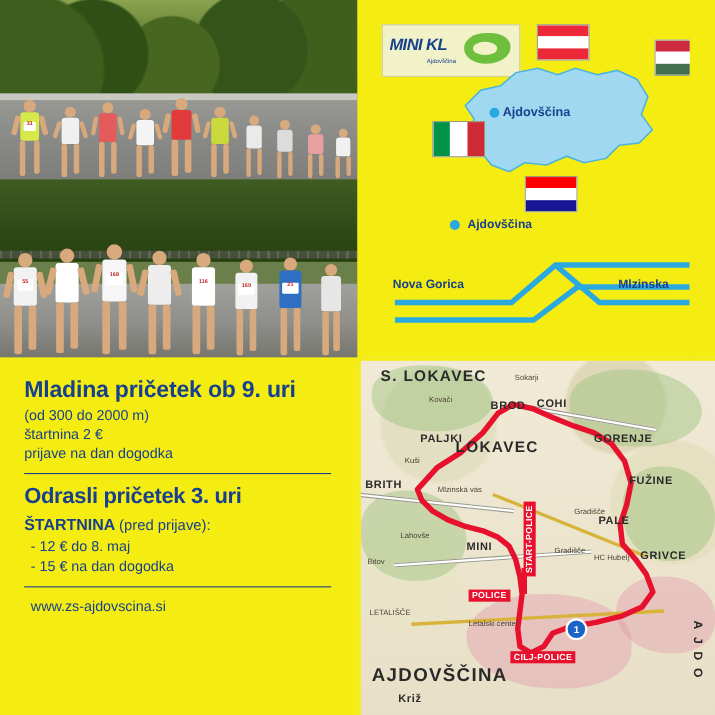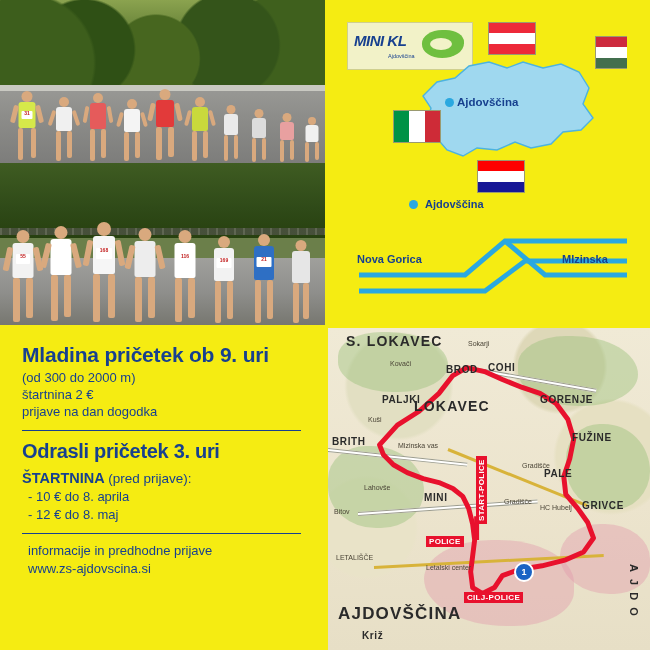--- a/index.html
+++ b/index.html
@@ -554,26 +554,25 @@
     <div class="t-line">prijave na dan dogodka</div>
 
     <hr class="rule">
 
     <div class="t-h2">Odrasli pričetek 3. uri</div>
 
     <div class="t-h3">
       <span>ŠTARTNINA</span>
       <span class="normal">(pred prijave):</span>
     </div>
-    <div class="t-item">- 10 € do 8. aprila</div>
     <div class="t-item">- 12 € do 8. maj</div>
+    <div class="t-item">- 15 € na dan dogodka</div>
 
     <hr class="rule">
 
-    <div class="t-foot">informacije in predhodne prijave</div>
     <div class="t-foot">www.zs-ajdovscina.si</div>
   </div>
 
   <div class="topo">
     <div class="topo-bg"></div>
 
     <div class="topo-green" style="left:10px;top:4px;width:110px;height:60px;"></div>
     <div class="topo-green" style="left:190px;top:8px;width:120px;height:70px;"></div>
     <div class="topo-green" style="left:238px;top:96px;width:84px;height:86px;"></div>
     <div class="topo-green" style="left:0px;top:118px;width:96px;height:82px;"></div>

